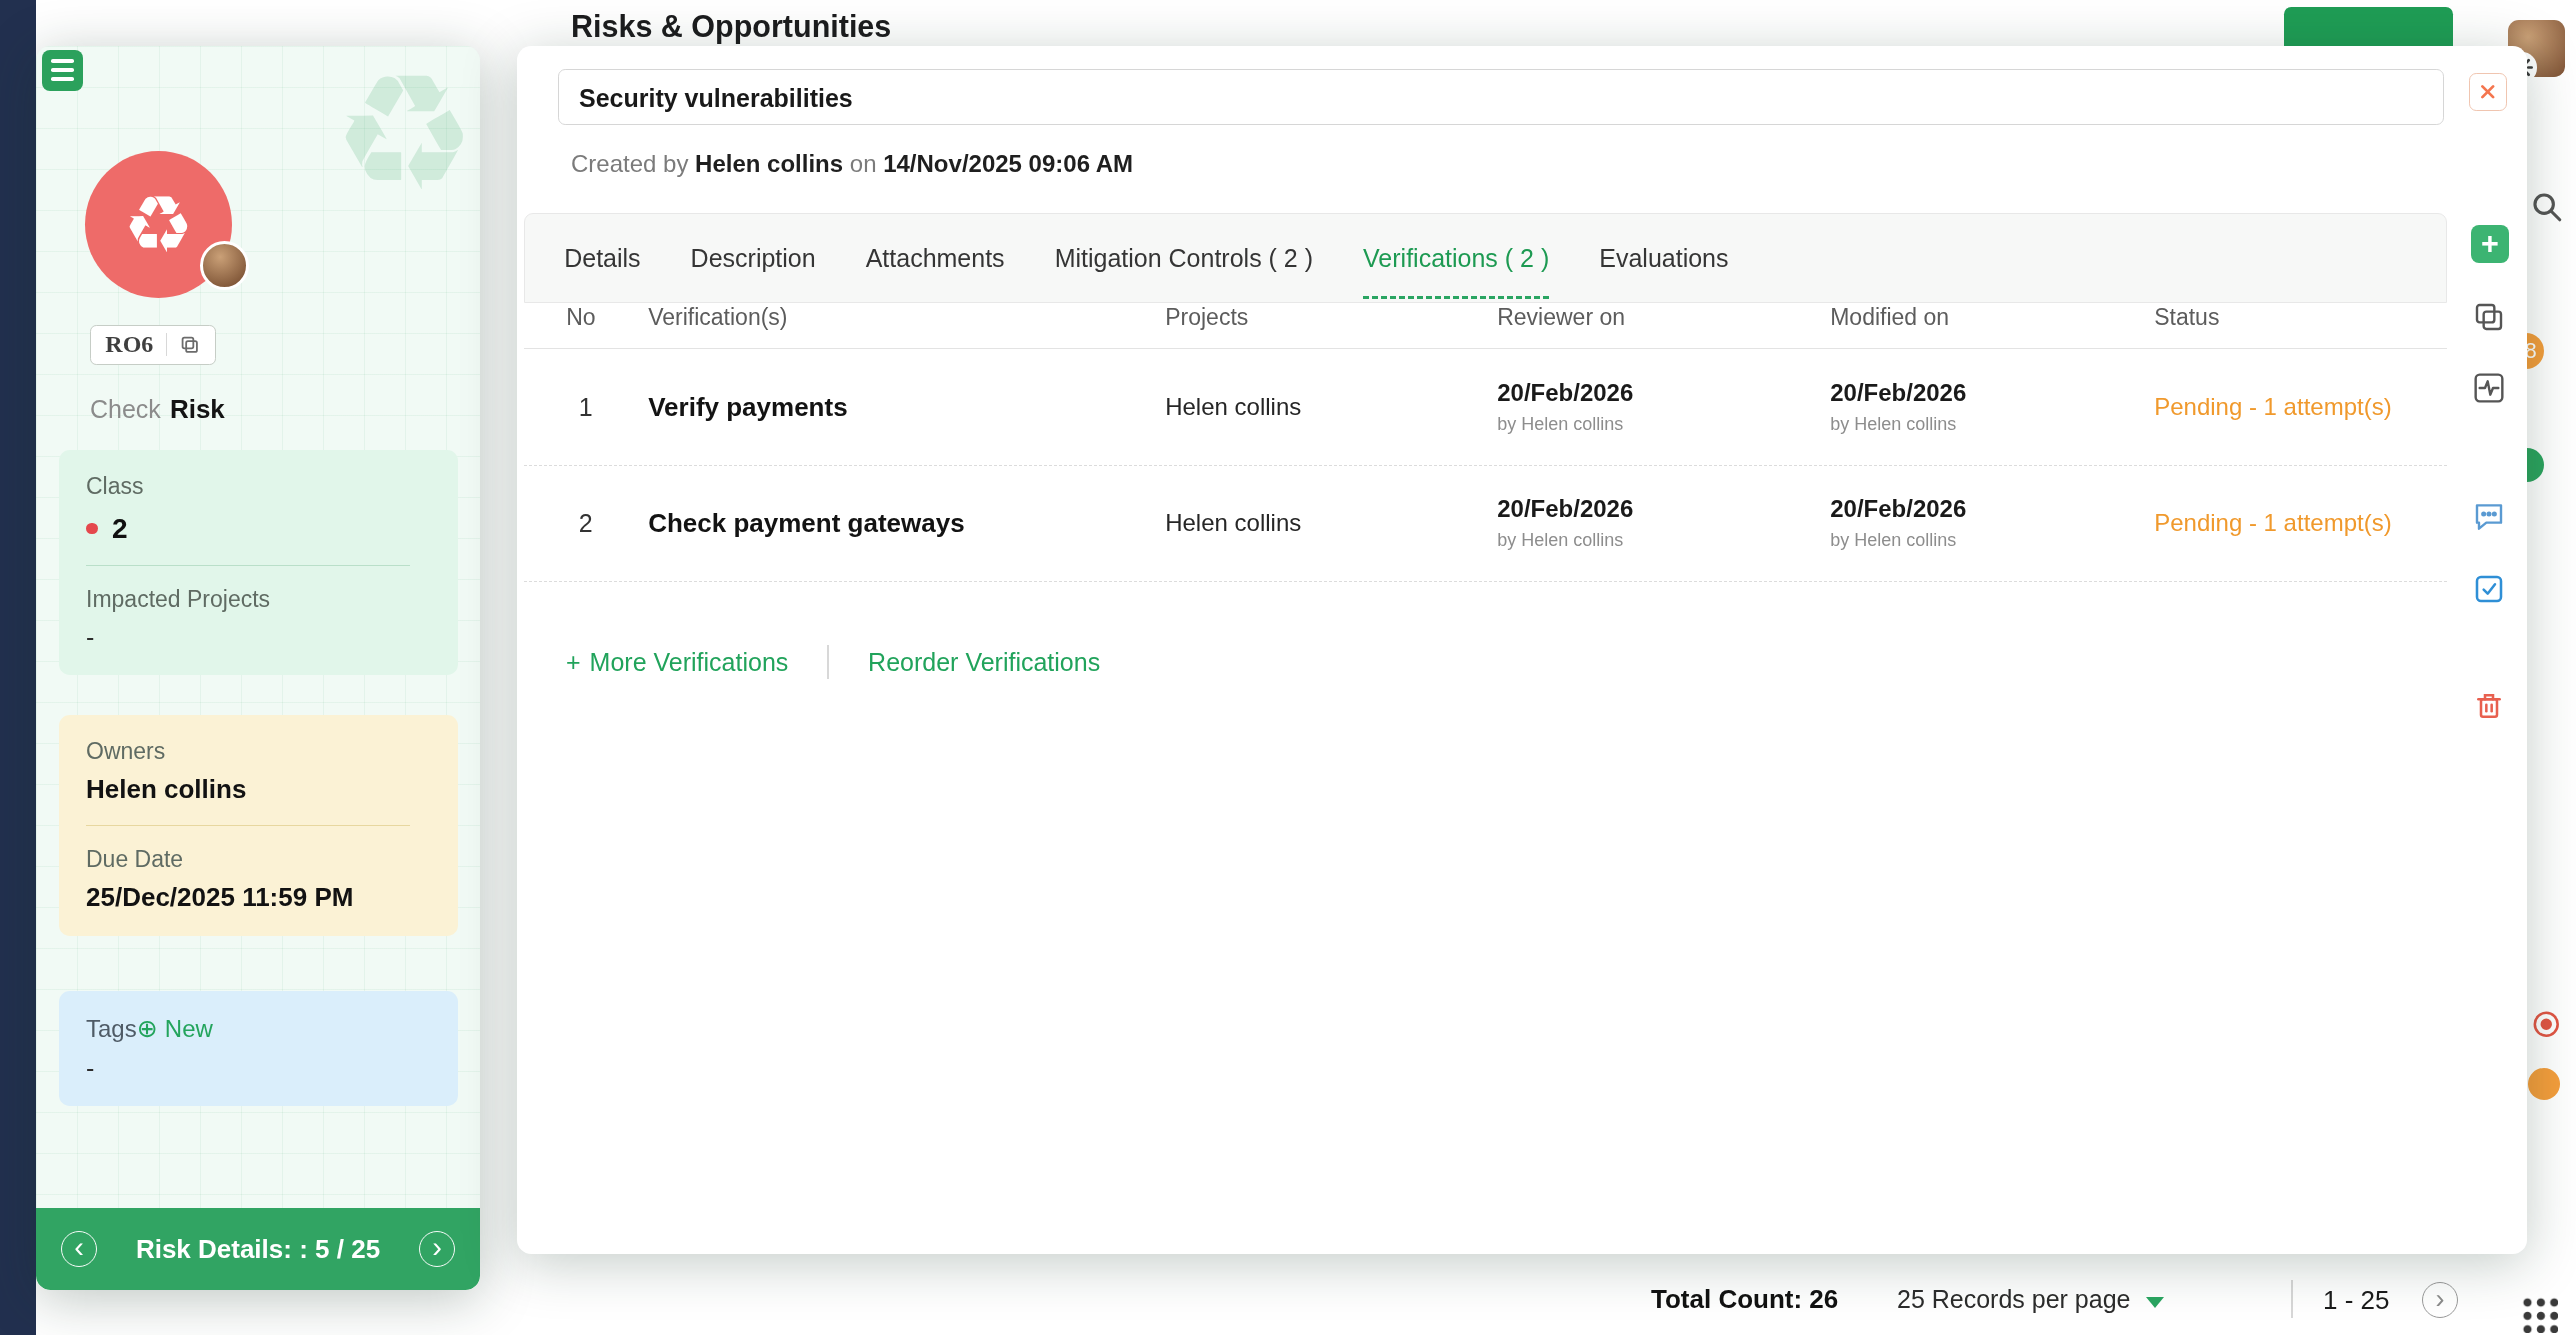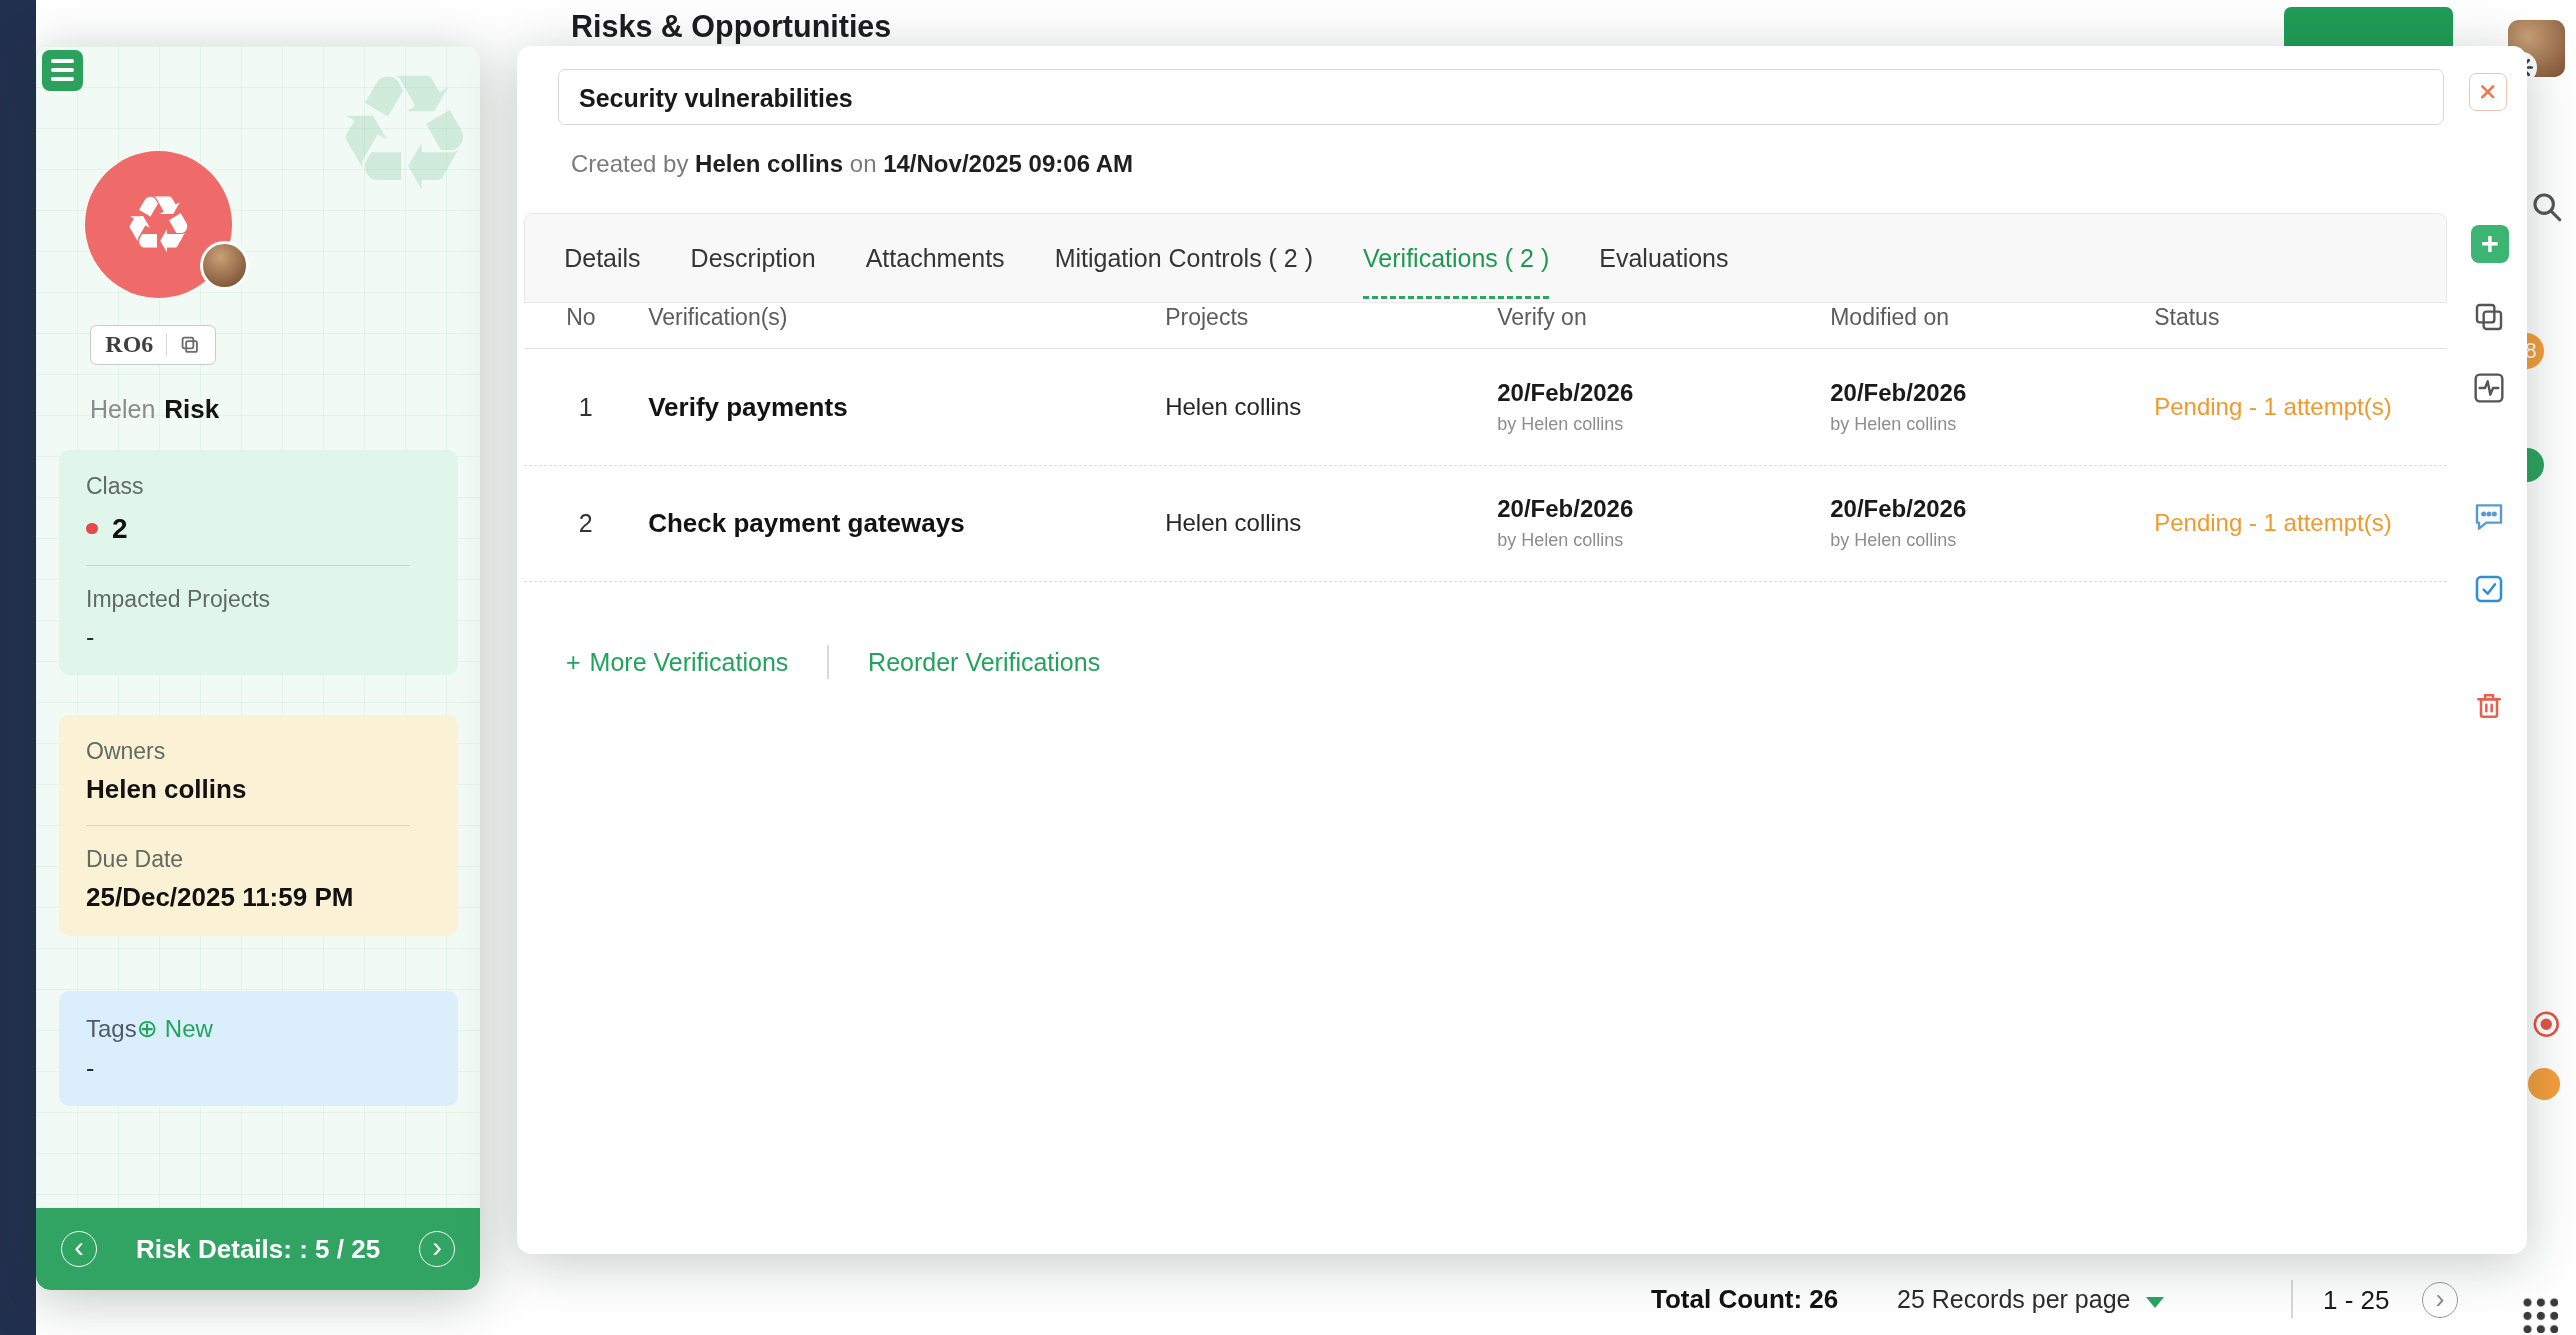--- a/index.html
+++ b/index.html
@@ -190,21 +190,21 @@
         <span>RO6</span>
         <span class="vd"></span>
         <svg width="21.5" height="21.5" viewBox="0 0 24 24" fill="none" stroke="currentColor" stroke-width="2">
           <rect x="8" y="8" width="12" height="12" rx="2"></rect>
             <rect x="4" y="4" width="12" height="12" rx="2"></rect>
         </svg>
       </div>
     </div>
 
     <div class="type-row">
-      <span>Helen</span><b>Risk</b>
+      <span>Check</span><b>Risk</b>
     </div>
 
     <div class="pcard card-class">
       <div class="plabel">Class</div>
       <div class="class-val">
         <span class="red-dot"></span>
         <b>2</b>
       </div>
       <hr>
       <div class="plabel">Impacted Projects</div>
@@ -254,21 +254,21 @@
       <span class="tab">Attachments</span>
       <span class="tab">Mitigation Controls ( 2 )</span>
       <span class="tab active">Verifications ( 2 )</span>
       <span class="tab">Evaluations</span>
     </div>
 
     <div class="thead">
       <div>No</div>
       <div>Verification(s)</div>
       <div>Projects</div>
-      <div>Verify on</div>
+      <div>Reviewer on</div>
       <div>Modified on</div>
       <div>Status</div>
     </div>
 
     <div class="trow" style="top:303px;">
       <div class="c-no">1</div>
       <div class="c-name">Verify payments</div>
       <div class="c-rev">Helen collins</div>
       <div class="c-date">
         <div class="d1">20/Feb/2026</div>

